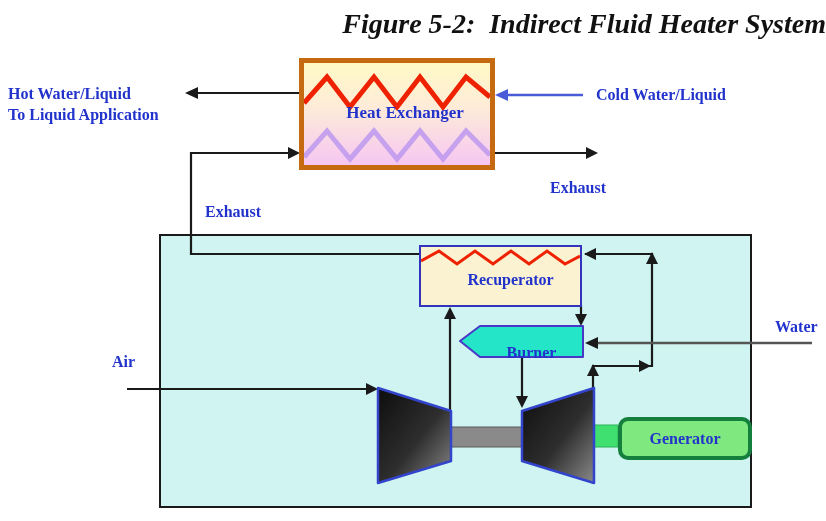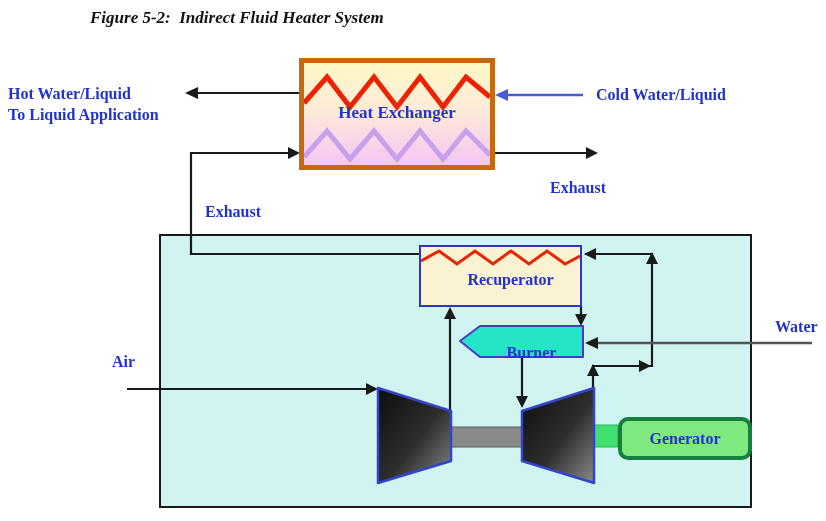--- a/index.html
+++ b/index.html
@@ -1,27 +1,27 @@
 <!DOCTYPE html>
 <html><head>
 <meta charset="utf-8">
 <style>
   html,body{margin:0;padding:0;background:#fff;}
   #stage{position:relative;width:826px;height:521px;background:#ffffff;overflow:hidden;
          font-family:"Liberation Serif", serif;}
   .lbl{position:absolute;color:#2233CC;font-weight:bold;font-size:16px;line-height:21px;white-space:nowrap;}
-  #title{position:absolute;left:90px;top:8px;width:736px;text-align:left;color:#111;
-         font-size:17px;font-weight:bold;font-style:italic;white-space:pre;}
+  #title{position:absolute;left:90px;top:8px;width:736px;text-align:right;color:#111;
+         font-size:28px;font-weight:bold;font-style:italic;white-space:pre;}
   #system-box{position:absolute;left:159px;top:234px;width:589px;height:270px;
               background:#CFF4F1;border:2px solid #1a1a1a;z-index:1;}
   #flow-svg{position:absolute;left:0;top:0;z-index:2;}
   #heat-exchanger{position:absolute;left:299px;top:58px;width:186px;height:102px;
                   border:5px solid #C56A11;z-index:3;
                   background:linear-gradient(180deg,#FFF9C6 0%,#FDEBD9 45%,#F6C6F2 100%);}
-  #hx-label{position:absolute;left:0;top:40px;width:100%;text-align:center;color:#2233CC;
+  #hx-label{position:absolute;left:8px;top:40px;width:100%;text-align:center;color:#2233CC;
             font-weight:bold;font-size:17px;}
   #recuperator{position:absolute;left:419px;top:245px;width:159px;height:58px;
                border:2px solid #3333BB;background:#FBF2D2;z-index:3;}
   #recup-label{position:absolute;left:10px;top:24px;width:100%;text-align:center;color:#2233CC;
                font-weight:bold;font-size:16px;}
   #burner-label{position:absolute;left:482px;top:344px;width:99px;text-align:center;color:#2233CC;
                 font-weight:bold;font-size:16px;z-index:4;}
   #generator{position:absolute;left:618px;top:417px;width:126px;height:35px;border:4px solid #15803d;
              border-radius:10px;background:#7FE97F;z-index:3;display:flex;align-items:center;justify-content:center;
              color:#2233CC;font-weight:bold;font-size:16px;}

